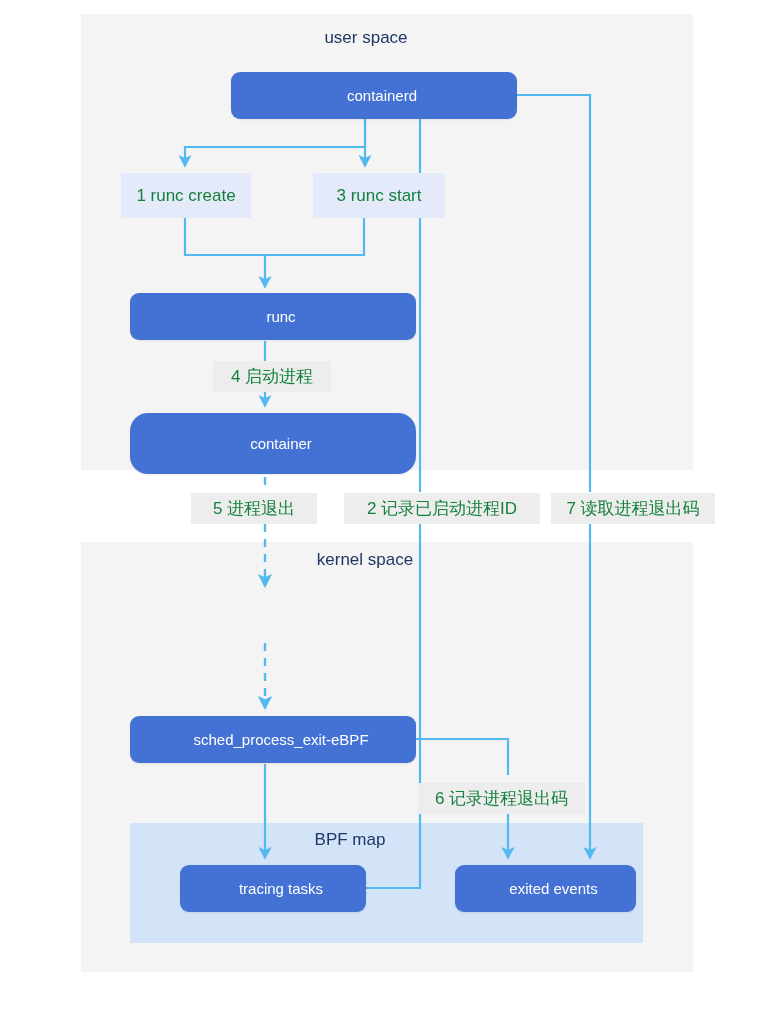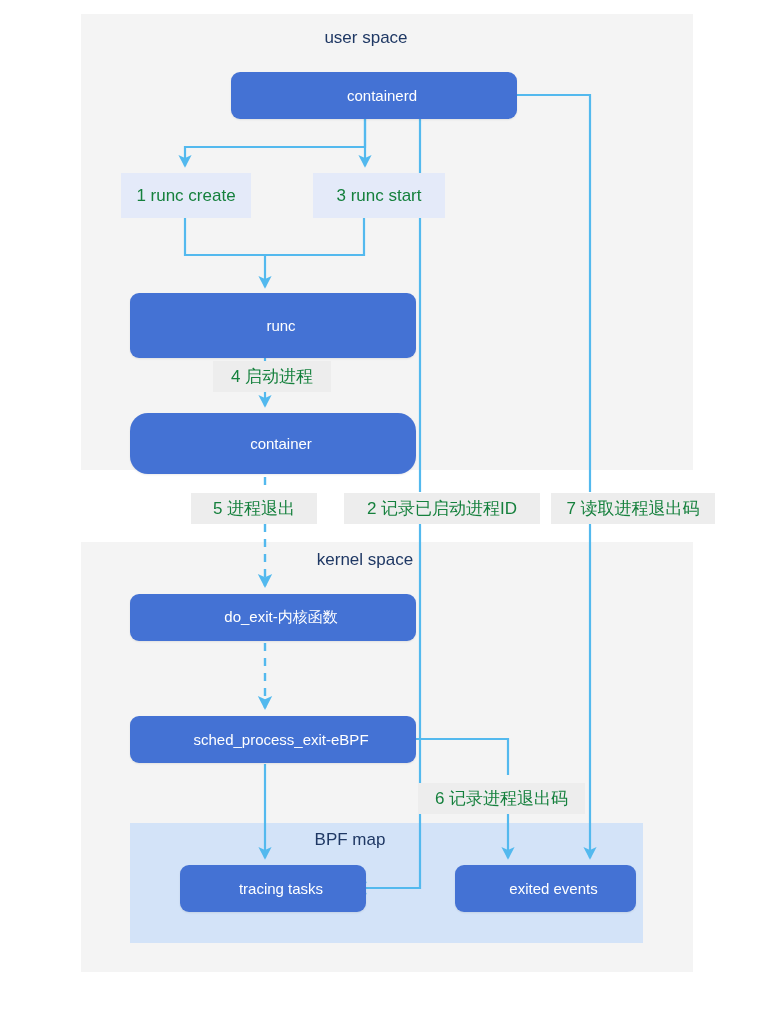--- a/index.html
+++ b/index.html
@@ -71,25 +71,24 @@
   </svg>
 
   <div class="panel-title" style="left:230px;top:550px;width:270px;">kernel space</div>
 
   <div class="panel-title" style="left:231px;top:28px;width:270px;">user space</div>
 
   <div class="panel-title" style="left:230px;top:830px;width:240px;">BPF map</div>
 
   <div class="node" style="left:231px;top:72px;width:270px;height:47px;">containerd</div>
 
-  <div class="node" style="left:130px;top:293px;width:270px;height:65px;">runc</div>
+  <div class="node" style="left:130px;top:293px;width:270px;height:47px;">runc</div>
 
   <div class="node" style="left:130px;top:413px;width:270px;height:61px;border-radius:18px;">container</div>
 
-  <div class="node" style="left:130px;top:594px;width:270px;height:47px;">do_exit-内核函数</div>
 
   <div class="node" style="left:130px;top:716px;width:270px;height:47px;">sched_process_exit-eBPF</div>
 
   <div class="node" style="left:180px;top:865px;width:170px;height:47px;">tracing tasks</div>
 
   <div class="node" style="left:455px;top:865px;width:165px;height:47px;">exited events</div>
 
   <div class="tag blue" style="left:121px;top:173px;width:130px;height:45px;">1 runc create</div>
 
   <div class="tag blue" style="left:313px;top:173px;width:132px;height:45px;">3 runc start</div>

